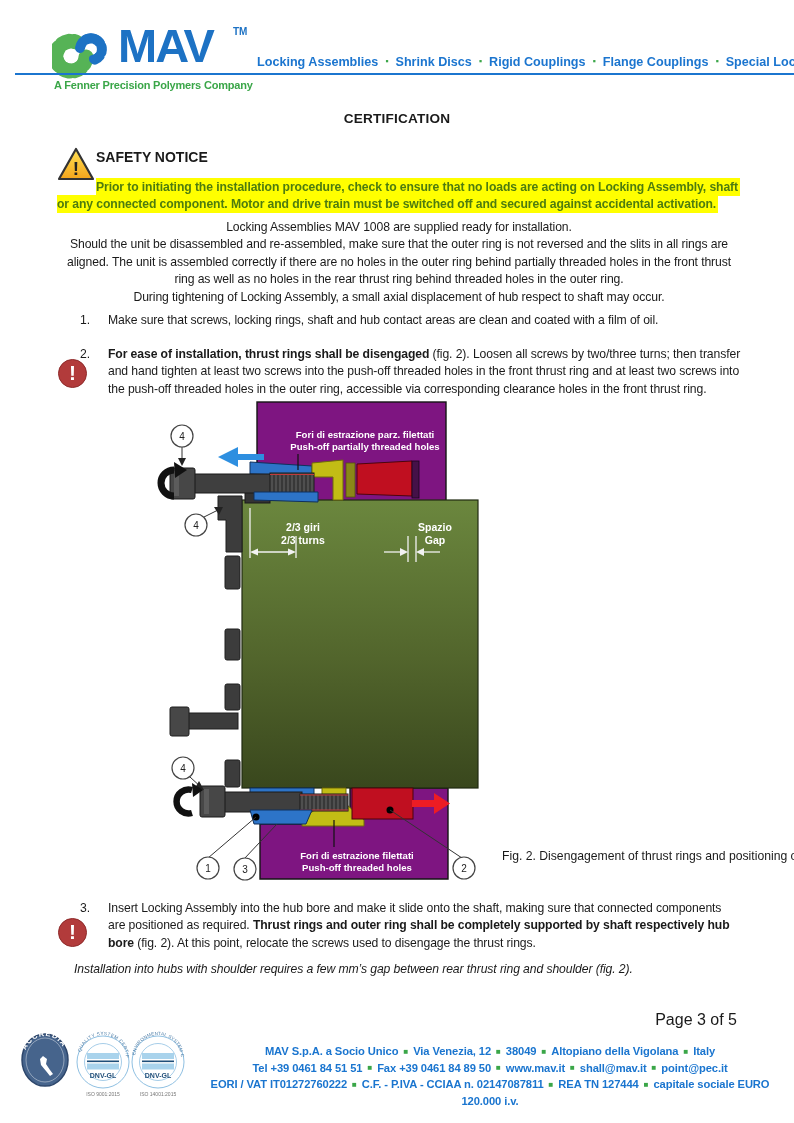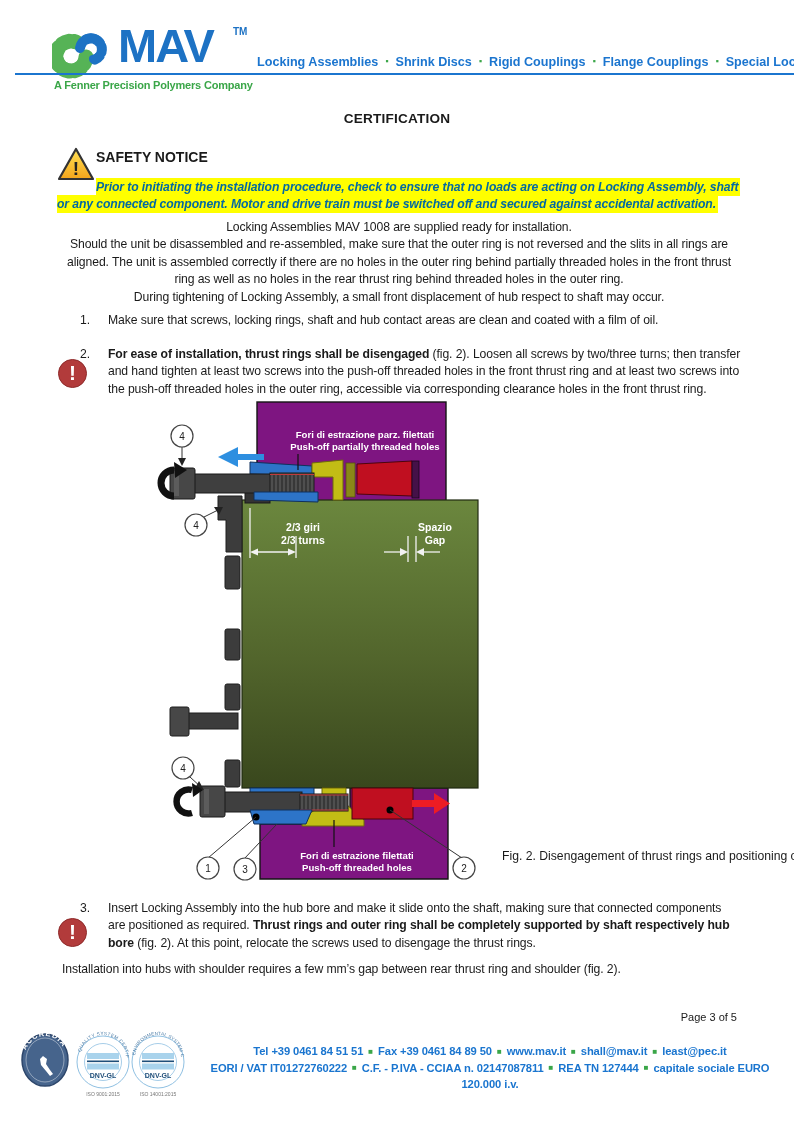--- a/index.html
+++ b/index.html
@@ -12,32 +12,32 @@
   .tm{position:absolute;left:233px;top:26px;font-size:10px;color:#1d72c4;font-weight:bold;}
   .categories{position:absolute;left:257px;top:55px;width:520px;font-size:12.6px;font-weight:600;color:#1b75cf;white-space:nowrap;}
   .cat-bullet{color:#3aa648;font-size:9px;margin:0 7px;vertical-align:2px;}
   .header-rule{position:absolute;left:15px;top:73px;width:779px;height:2.4px;background:#1b75cf;}
   .tagline{position:absolute;left:54px;top:79px;font-size:11px;font-weight:bold;color:#3aa648;letter-spacing:-0.2px;}
   
   .doc-title{position:absolute;left:0;top:111px;width:794px;text-align:center;font-size:13.6px;font-weight:bold;letter-spacing:0.2px;}
   
   .safety-label{position:absolute;left:96px;top:149px;font-size:14px;font-weight:bold;}
   .safety-text{position:absolute;left:57px;top:166px;width:684px;font-weight:bold;text-indent:39px;}
-  mark{background:#ffff00;color:#0369a1;padding:1.5px 2px 2.5px 0;box-decoration-break:clone;font-style:italic;-webkit-box-decoration-break:clone;}
+  mark{background:#ffff00;color:#4d7c0f;padding:1.5px 2px 2.5px 0;box-decoration-break:clone;-webkit-box-decoration-break:clone;}
   
   .intro{position:absolute;left:57px;top:219px;width:684px;text-align:center;}
   .step{position:absolute;}
   .step-num{position:absolute;left:0;top:0;}
   .step-body{margin-left:51px;width:633px;}
   .alert-icon{position:absolute;width:27px;height:27px;border-radius:50%;background:#b23b3b;color:#fff;
       font-weight:800;font-size:21px;line-height:26px;text-align:center;border:1px solid #8e2a2a;}
-  .note{position:absolute;left:62px;top:961px;width:700px;}
+  .note{position:absolute;left:74px;top:961px;width:700px;font-style:italic;}
   .caption{position:absolute;left:502px;top:849px;width:292px;overflow:hidden;white-space:nowrap;font-size:12.2px;}
   
-  .page-indicator{position:absolute;left:557px;top:1011px;width:180px;text-align:right;font-size:11px;}
+  .page-indicator{position:absolute;left:557px;top:1011px;width:180px;text-align:right;font-size:16px;}
   .footer-lines{position:absolute;left:190px;top:1043px;width:600px;text-align:center;
       font-size:11.2px;font-weight:600;color:#1a75cf;line-height:16px;letter-spacing:-0.1px;}
   .ft-bullet{color:#3aa648;font-size:8px;margin:0 5px;vertical-align:1.5px;}
   .logos{position:absolute;left:16px;top:1026px;}
 </style>
 </head>
 <body>
 
 <svg class="abs" style="left:52px;top:26px;" width="62" height="54" viewBox="0 0 62 54">
   <path d="M34,31 a15,15 0 1 1 -10,-15" stroke="#56b356" stroke-width="15" fill="none" stroke-linecap="round" stroke-dasharray="7 5"></path>
@@ -65,21 +65,21 @@
   </defs>
   <path d="M20,3 L37,33 L3,33 Z" fill="url(#warnG)" stroke="#333" stroke-width="2.2" stroke-linejoin="round"></path>
   <text x="20" y="29" text-anchor="middle" font-size="19" font-weight="bold" fill="#222">!</text>
 </svg>
 <div class="safety-label">SAFETY NOTICE</div>
 <p class="safety-text body-text"><mark>Prior to initiating the installation procedure, check to ensure that no loads are acting on Locking Assembly, shaft or any connected component. Motor and drive train must be switched off and secured against accidental activation.</mark></p>
 
 <div class="intro body-text">
   <div>Locking Assemblies MAV 1008 are supplied ready for installation.</div>
   <div>Should the unit be disassembled and re-assembled, make sure that the outer ring is not reversed and the slits in all rings are aligned. The unit is assembled correctly if there are no holes in the outer ring behind partially threaded holes in the front thrust ring as well as no holes in the rear thrust ring behind threaded holes in the outer ring.</div>
-  <div>During tightening of Locking Assembly, a small front displacement of hub respect to shaft may occur.</div>
+  <div>During tightening of Locking Assembly, a small axial displacement of hub respect to shaft may occur.</div>
 </div>
 
 <div class="step body-text" style="left:57px;top:312px;width:684px;">
   <span class="step-num" style="left:23px;">1.</span>
   <div class="step-body">Make sure that screws, locking rings, shaft and hub contact areas are clean and coated with a film of oil.</div>
 </div>
 
 <div class="step body-text" style="left:57px;top:346px;width:684px;">
   <span class="step-num" style="left:23px;">2.</span>
   <div class="step-body"><strong>For ease of installation, thrust rings shall be disengaged</strong><span> (fig. 2). Loosen all screws by two/three turns; then transfer and hand tighten at least two screws into the push-off threaded holes in the front thrust ring and at least two screws into the push-off threaded holes in the outer ring, accessible via corresponding clearance holes in the front thrust ring.</span></div>
@@ -215,21 +215,24 @@
   <div class="step-body"><span>Insert Locking Assembly into the hub bore and make it slide onto the shaft, making sure that connected components are positioned as required. </span><strong>Thrust rings and outer ring shall be completely supported by shaft respectively hub bore</strong><span> (fig. 2). At this point, relocate the screws used to disengage the thrust rings.</span></div>
 </div>
 <div class="alert-icon" style="left:58px;top:918px;">!</div>
 
 <div class="note body-text">Installation into hubs with shoulder requires a few mm’s gap between rear thrust ring and shoulder (fig. 2).</div>
 
 <div class="page-indicator">Page 3 of 5</div>
 
 <div class="footer-lines">
   <div>
-    <span>Tel +39 0461 84 51 51</span><span class="ft-bullet">■</span><span>Fax +39 0461 84 89 50</span><span class="ft-bullet">■</span><span>www.mav.it</span><span class="ft-bullet">■</span><span>shall@mav.it</span><span class="ft-bullet">■</span><span>least@pec.it</span>
+    <span>MAV S.p.A. a Socio Unico</span><span class="ft-bullet">■</span><span>Via Venezia, 12</span><span class="ft-bullet">■</span><span>38049</span><span class="ft-bullet">■</span><span>Altopiano della Vigolana</span><span class="ft-bullet">■</span><span>Italy</span>
+  </div>
+  <div>
+    <span>Tel +39 0461 84 51 51</span><span class="ft-bullet">■</span><span>Fax +39 0461 84 89 50</span><span class="ft-bullet">■</span><span>www.mav.it</span><span class="ft-bullet">■</span><span>shall@mav.it</span><span class="ft-bullet">■</span><span>point@pec.it</span>
   </div>
   <div>
     <span>EORI / VAT IT01272760222</span><span class="ft-bullet">■</span><span>C.F. - P.IVA - CCIAA n. 02147087811</span><span class="ft-bullet">■</span><span>REA TN 127444</span><span class="ft-bullet">■</span><span>capitale sociale EURO 120.000 i.v.</span>
   </div>
 </div>
 
 <svg class="logos" width="175" height="82" viewBox="0 0 175 82">
   <defs>
     <path id="arcA" d="M 8,34 A 21,24 0 1 1 50,34"></path>
     <path id="arcQ" d="M 64,32 A 23,23 0 1 1 110,32"></path>

